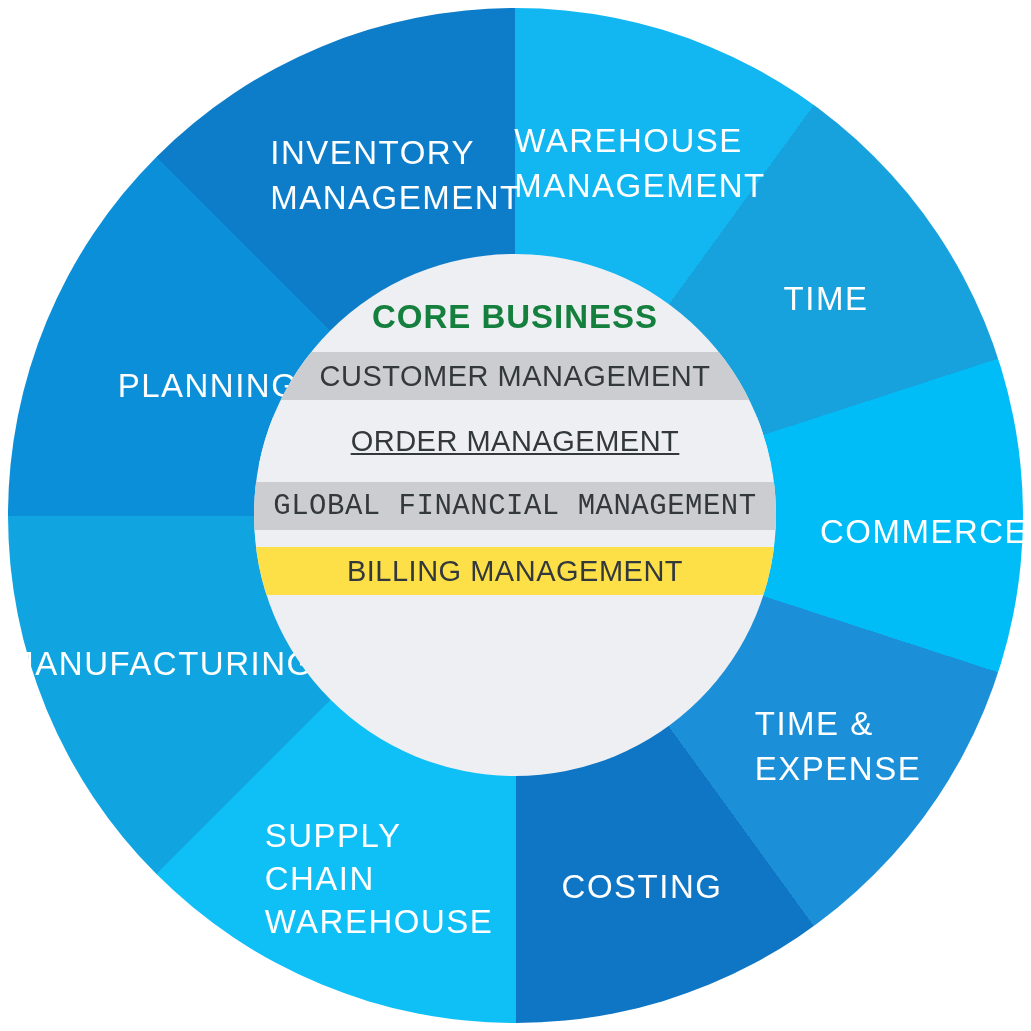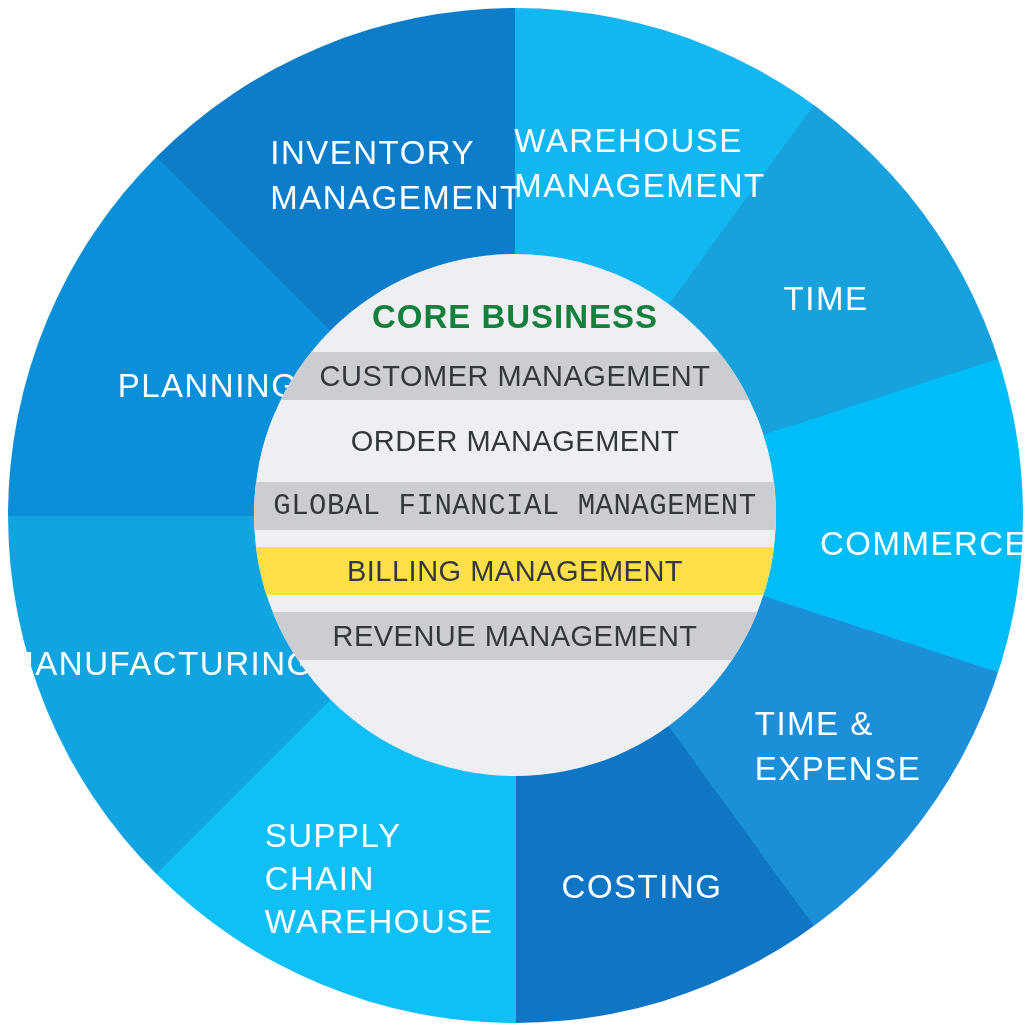--- a/index.html
+++ b/index.html
@@ -48,21 +48,21 @@
   .seg-label{
     position:absolute;
     transform:translate(-50%,-50%);
     color:#ffffff;
     font-size:33px;letter-spacing:1.5px;line-height:1.35;
     text-align:left;
     white-space:pre-line;
   }
   .seg-warehouse{left:632px;top:156px;}
   .seg-sales{left:818px;top:291px;}
-  .seg-commerce{left:916px;top:536px;}
+  .seg-commerce{left:916px;top:524px;}
   .seg-time-expense{left:830px;top:739px;}
   .seg-costing{left:634px;top:879px;}
   .seg-supply-chain{left:371px;top:871px;line-height:1.3;}
   .seg-manufacturing{left:152px;top:656px;}
   .seg-planning{left:152px;top:378px;margin-left:48px;}
   .seg-inventory{left:388px;top:168px;}
 </style>
 </head>
 <body style="background: rgb(255, 255, 255);">
 
@@ -81,19 +81,18 @@
 WAREHOUSE</div>
     <div class="seg-label seg-manufacturing" style="color: rgb(255, 255, 255);">MANUFACTURING</div>
     <div class="seg-label seg-planning" style="color: rgb(255, 255, 255);">PLANNING</div>
     <div class="seg-label seg-inventory" style="color: rgb(255, 255, 255);">INVENTORY
 MANAGEMENT</div>
   </div>
 
   <div class="core" style="background: rgb(237, 239, 243);">
     <div class="core-title" style="color: #15803d;">CORE BUSINESS</div>
     <div class="band band-0" style="background: rgb(203, 205, 209); color: rgb(51, 56, 61);">CUSTOMER MANAGEMENT</div>
-    <div class="band band-1" style="background: rgb(237, 239, 243); color: rgb(51, 56, 61);">ORDER MANAGEMENT</div>
+    <div class="band band-1" style="background: rgb(237, 239, 243); color: rgb(51, 56, 61); text-decoration: underline;">ORDER MANAGEMENT</div>
     <div class="band band-2" style="background: rgb(203, 205, 209); color: rgb(51, 56, 61); font-family: Liberation Mono, monospace;">GLOBAL FINANCIAL MANAGEMENT</div>
     <div class="band band-3" style="background: #fde047; color: rgb(51, 56, 61);">BILLING MANAGEMENT</div>
-    <div class="band band-4" style="background: rgb(203, 205, 209); color: rgb(51, 56, 61);">REVENUE MANAGEMENT</div>
   </div>
 
 </div>
 
 </body></html>

